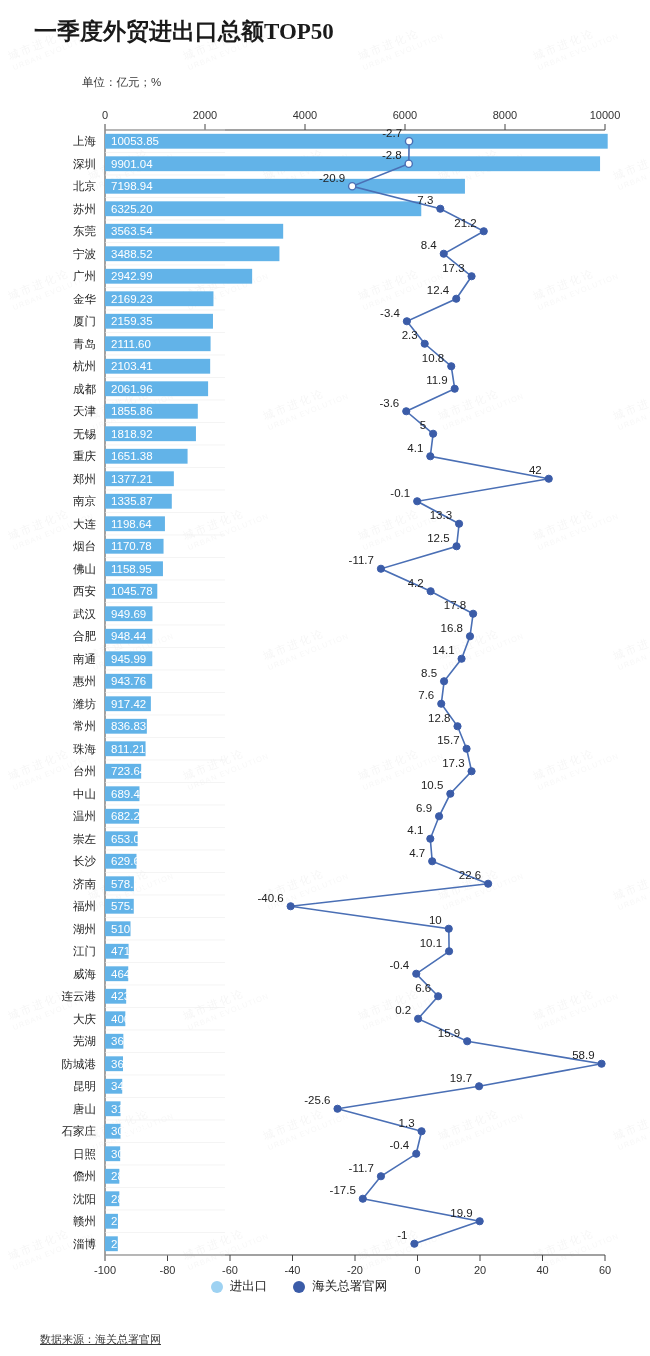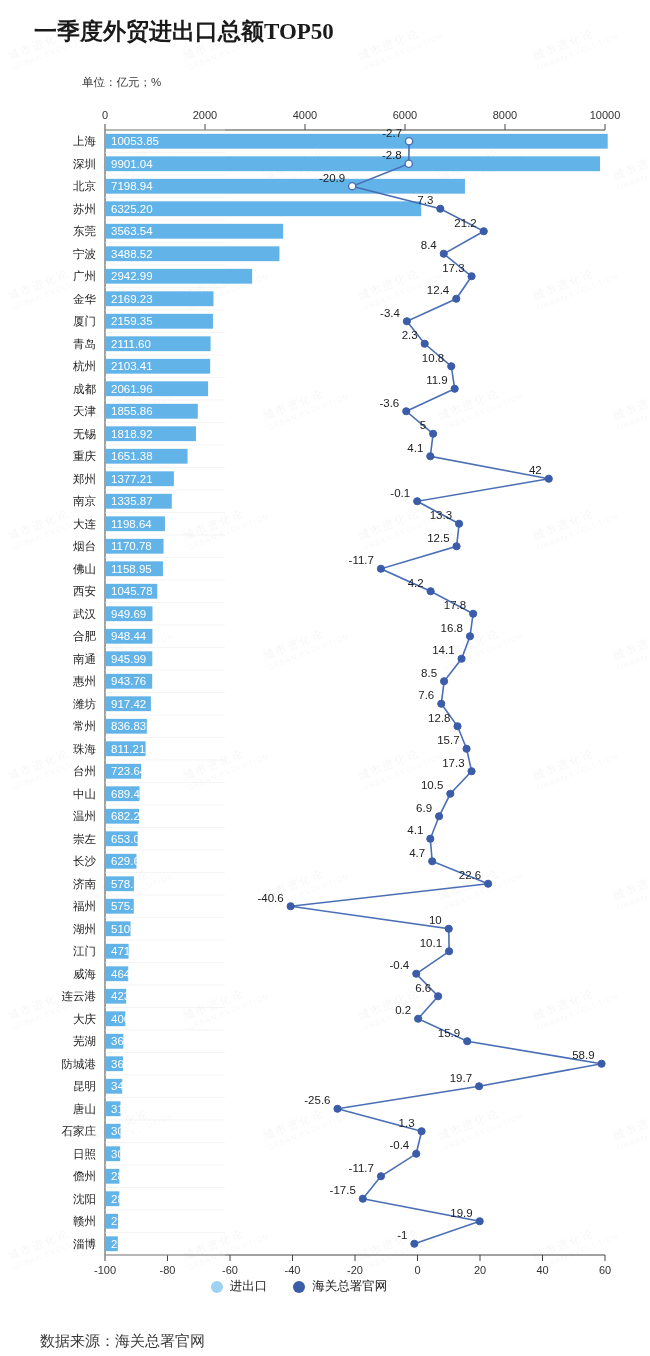--- a/index.html
+++ b/index.html
@@ -24,22 +24,23 @@
   .unit {
     position: absolute;
     left: 46px; top: 75px;
     font-size: 11.5px;
     color: #3a3a3a;
     margin-left: 36px;
   }
   .source {
     position: absolute;
     left: 40px; top: 1332px;
-    font-size: 15px;
+    font-size: 11px;
     color: #3a3a3a;
+    text-decoration: underline;
   }
   #plot {
     position: absolute;
     left: 0; top: 0;
     width: 650px; height: 1356px;
   }
   .legend {
     position: absolute;
     left: 0; top: 1278px;
     width: 598px;

